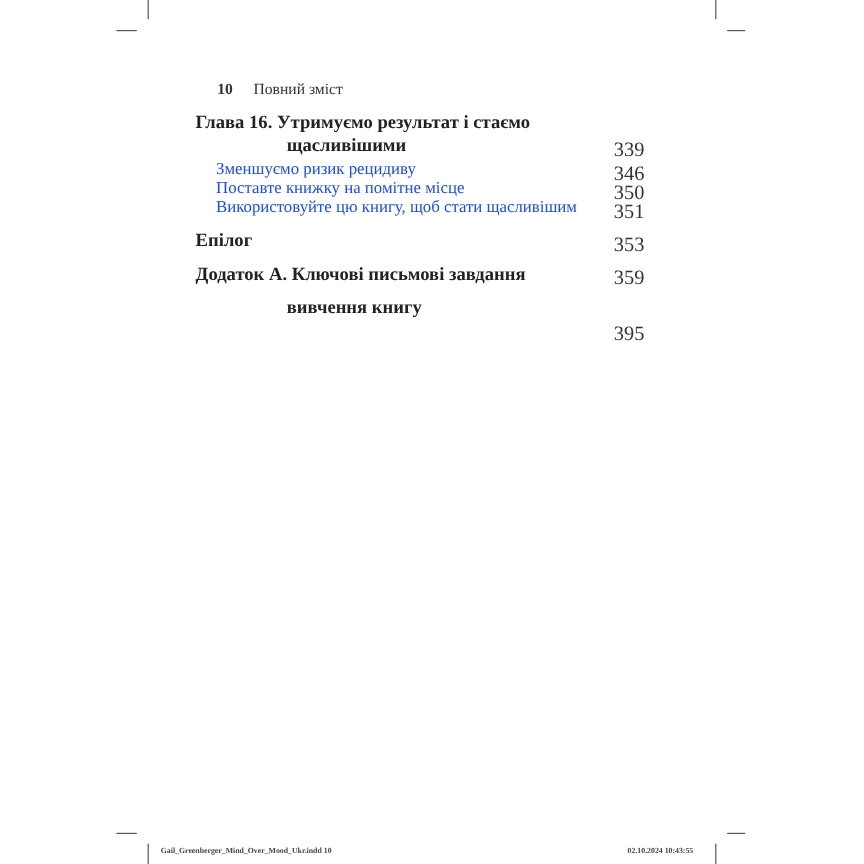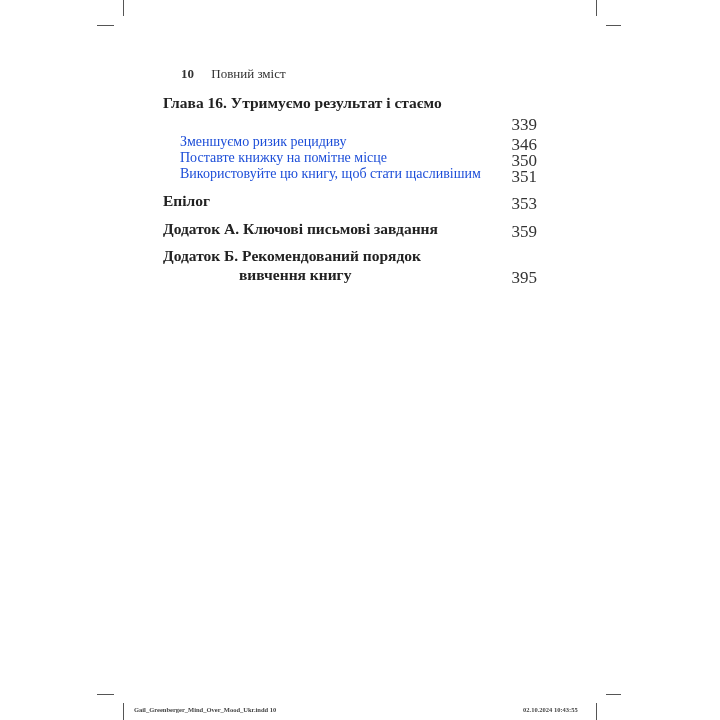--- a/index.html
+++ b/index.html
@@ -99,20 +99,21 @@
 <div class="running-head">
   <span class="folio">10</span>
   <span>Повний зміст</span>
 </div>
 
 <div class="toc">
 
   <div class="entry major" style="top:0px;">
     <div class="title">
       <span>Глава 16. Утримуємо результат і стаємо</span>
+      <span class="cont">щасливішими</span>
     </div>
     <span class="page" style="top:21px;">339</span>
   </div>
 
   <div class="entry minor" style="top:40px;">
     <div class="title">Зменшуємо ризик рецидиву</div>
     <span class="page" style="top:1px;">346</span>
   </div>
 
   <div class="entry minor" style="top:56px;">
@@ -134,21 +135,20 @@
 
   <div class="entry major" style="top:126px;">
     <div class="title">
       <span>Додаток А. Ключові письмові завдання</span>
     </div>
     <span class="page" style="top:2px;">359</span>
   </div>
 
   <div class="entry major" style="top:153px;">
     <div class="title">
-      <span>Додаток Б. Рекомендований порядок</span>
       <span class="cont">вивчення книгу</span>
     </div>
     <span class="page" style="top:21px;">395</span>
   </div>
 
 </div>
 
 <div class="slug" style="left:134px;">Gail_Greenberger_Mind_Over_Mood_Ukr.indd   10</div>
 <div class="slug" style="left:523px;">02.10.2024   10:43:55</div>
 

